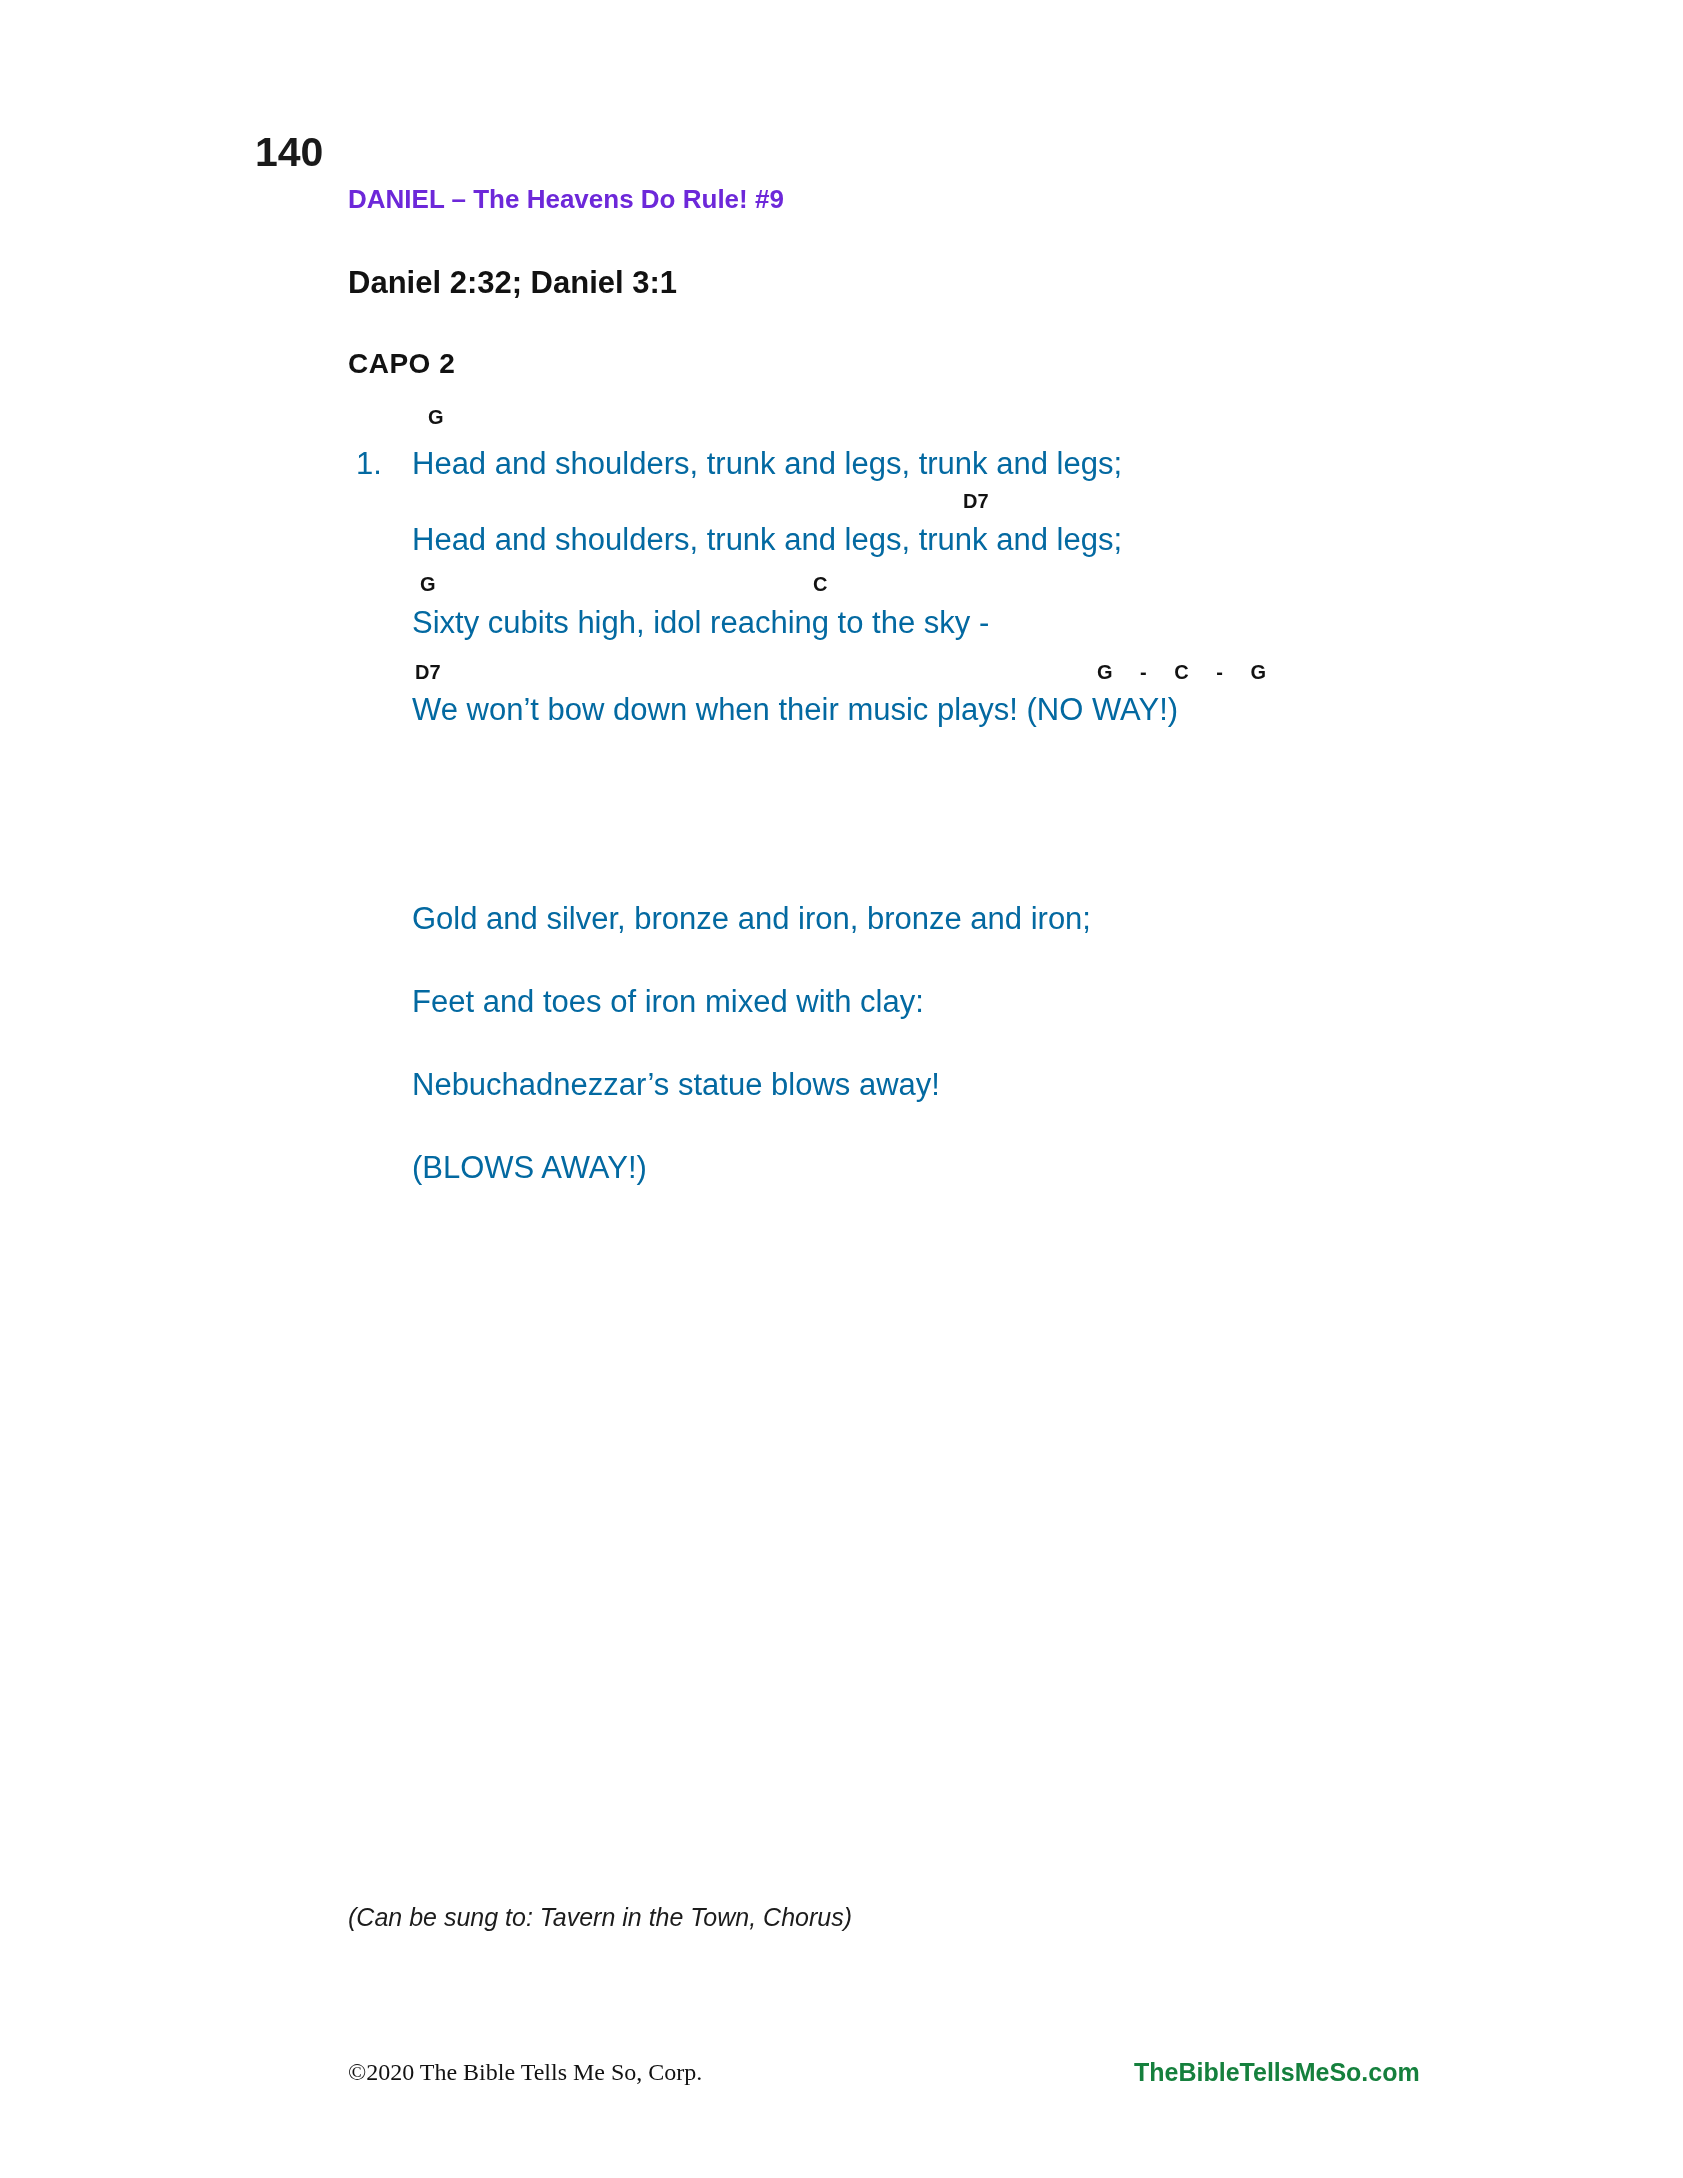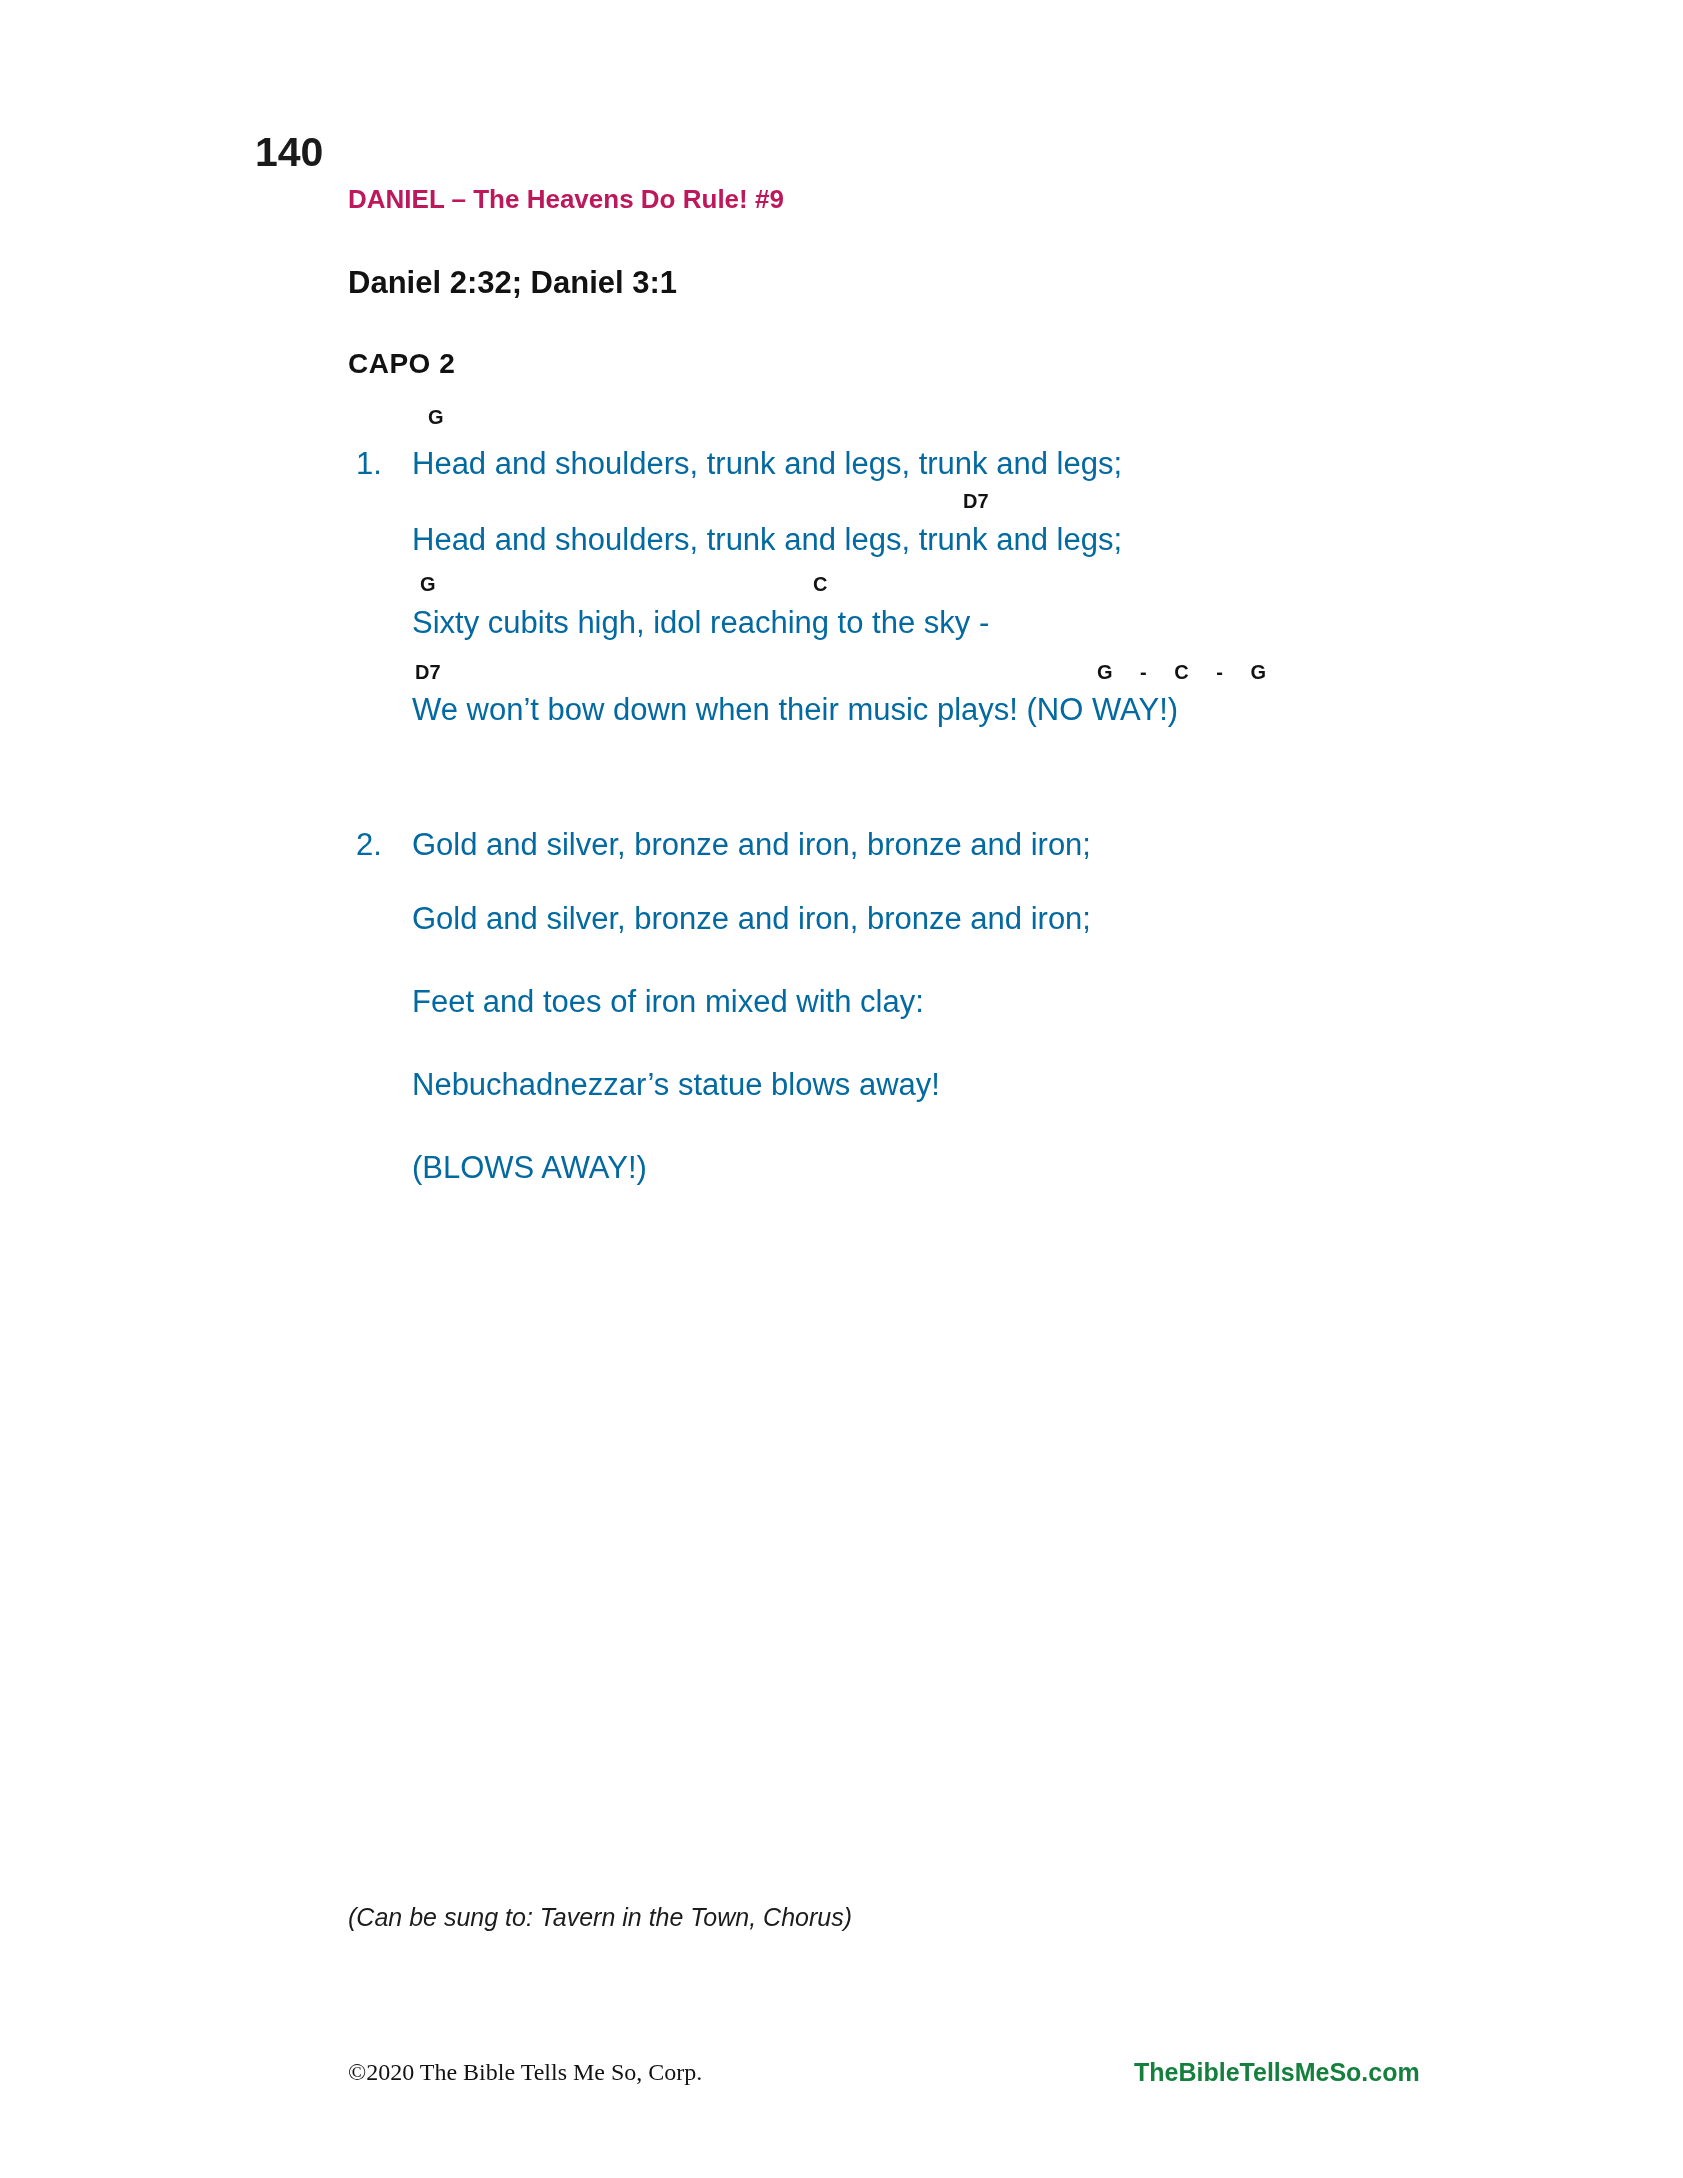--- a/index.html
+++ b/index.html
@@ -18,21 +18,21 @@
     left: 231px; top: 105px;
     font-size: 41px;
     font-weight: 700;
     color: #1a1a1a;
   }
   .song-header {
     position: absolute;
     left: 324px; top: 160px;
     font-size: 26px;
     font-weight: 700;
-    color: #be185d;
+    color: #6d28d9;
     text-align: center;
   }
   .scripture {
     position: absolute;
     left: 324px; top: 241px;
     font-size: 31px;
     font-weight: 700;
     color: #121212;
   }
   .capo {
@@ -104,21 +104,20 @@
   <div class="lyric" style="left:380px; top:497px"><span>Head and shoulders, trunk and legs, trunk and legs;</span></div>
 
   <span class="chord" style="left:396px; top:549px">G</span>
   <span class="chord" style="left:789px; top:549px">C</span>
   <div class="lyric" style="left:380px; top:580px"><span>Sixty cubits high, idol reaching to the sky -</span></div>
 
   <span class="chord" style="left:391px; top:637px">D7</span>
   <span class="chord spread" style="left:1073px; top:637px">G - C - G</span>
   <div class="lyric" style="left:380px; top:667px"><span>We won’t bow down when their music plays! (NO WAY!)</span></div>
 
-  <div class="lyric" style="left:324px; top:794px"><span class="vnum">2.</span><span>Gold and silver, bronze and iron, bronze and iron;</span></div>
 
   <div class="lyric" style="left:380px; top:876px"><span>Gold and silver, bronze and iron, bronze and iron;</span></div>
 
   <div class="lyric" style="left:380px; top:1042px"><span>Nebuchadnezzar’s statue blows away!</span></div>
 
   <div class="lyric" style="left:380px; top:959px"><span>Feet and toes of iron mixed with clay:</span></div>
 
   <div class="lyric" style="left:380px; top:1125px"><span>(BLOWS AWAY!)</span></div>
 
   <div class="sung-to">(Can be sung to: Tavern in the Town, Chorus)</div>

